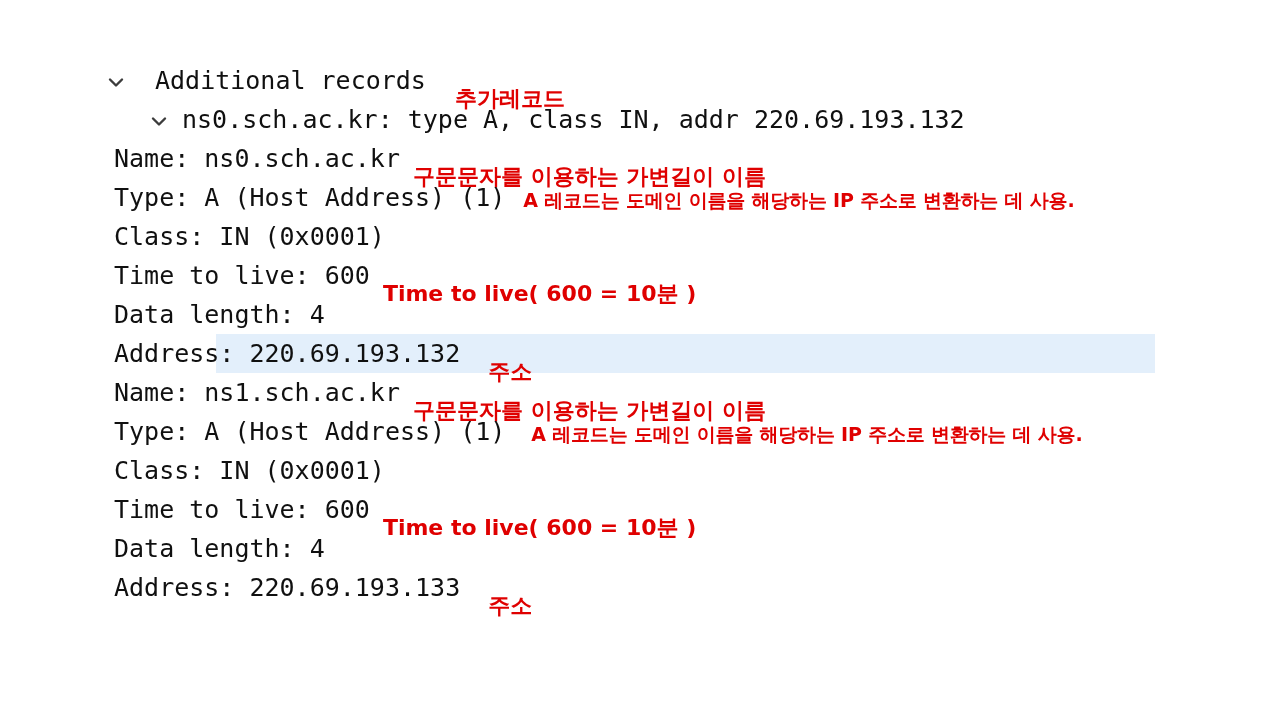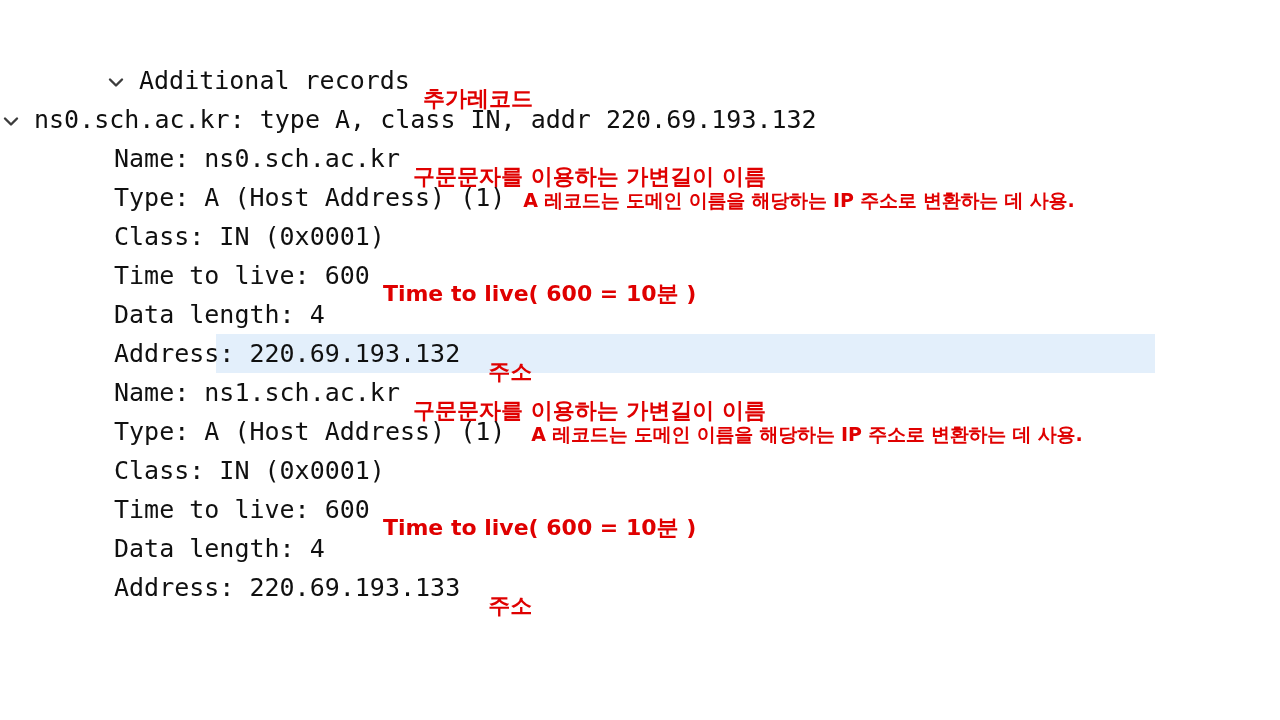--- a/index.html
+++ b/index.html
@@ -48,22 +48,22 @@
   .row.selected {
     background: transparent;
   }
 
   .row > * {
     position: relative;
     z-index: 1;
   }
 
   
-  .lvl0 { padding-left: 105px; }
-  .lvl1 { }
+  .lvl0 { padding-left: 105px; gap: 16px; }
+  .lvl1 { padding-left: 148px; }
   .lvl2 { padding-left: 114px; text-align: right; }
 
   
   .chevron {
     display: inline-block;
     width: 22px;
     height: 22px;
     margin-right: 12px;
     flex: 0 0 auto;
     position: relative;

